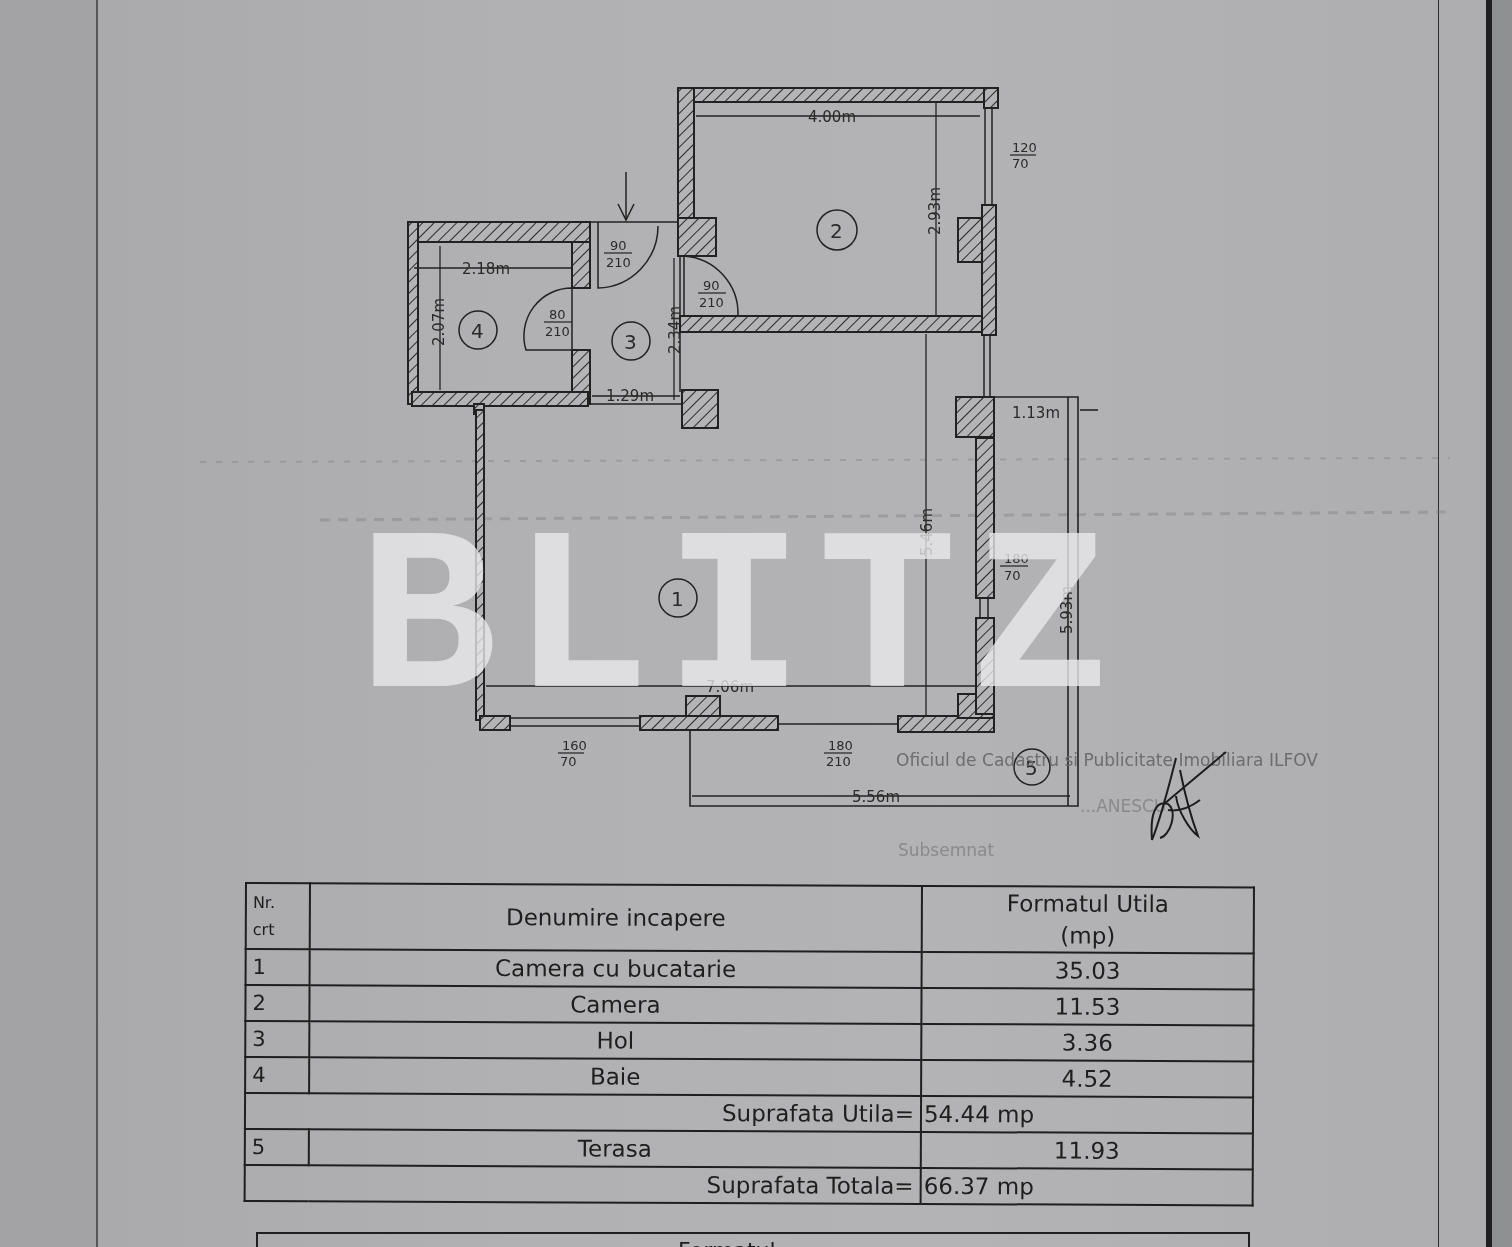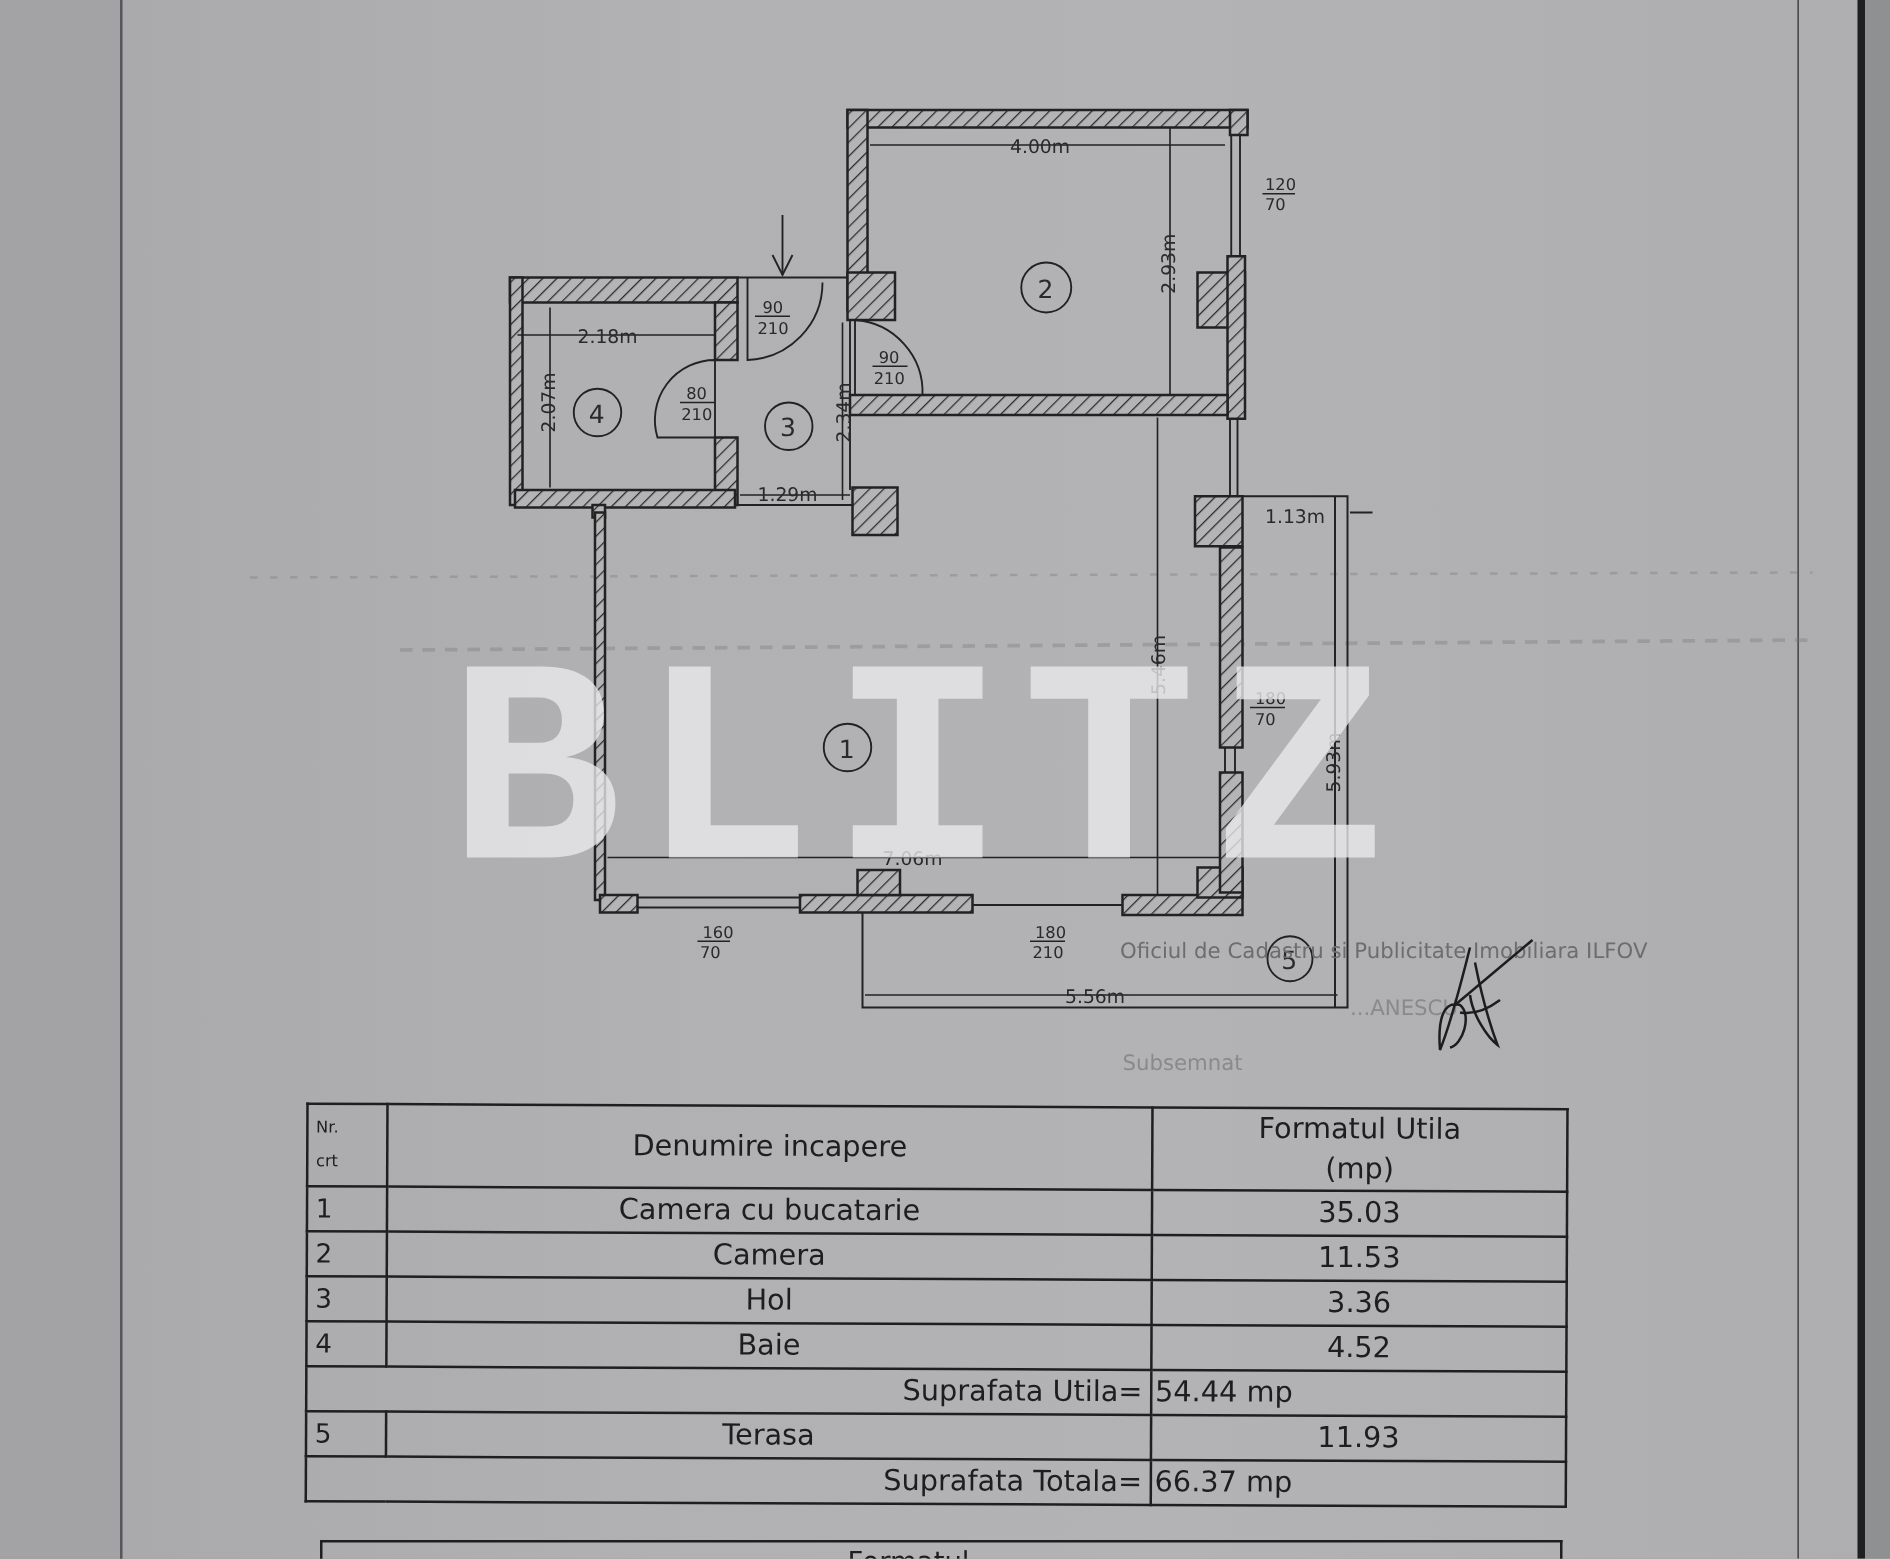--- a/index.html
+++ b/index.html
@@ -41,21 +41,21 @@
     border-collapse:collapse; font-family:"DejaVu Sans", sans-serif;
     color:#1e1e1e; font-size:23px; transform:rotate(0.25deg); transform-origin:left top;
   }
   table.areas td, table.areas th {
     border:2px solid #1f1f1f; padding:0 6px; font-weight:normal; height:34px;
   }
   table.areas th { height:64px; }
   .c-nr { width:50px; text-align:left; font-size:21px; }
   .c-name { width:598px; text-align:center; }
   .c-val { text-align:center; }
-  .h-nr { text-align:left; font-size:13px; line-height:27px; vertical-align:middle;border-radius:20px; }
+  .h-nr { text-align:left; font-size:16px; line-height:27px; vertical-align:middle;border-radius:20px; }
   .sumlabel { text-align:right; }
   .sumval { text-align:left; padding-left:2px !important; }
 
   .box2 {
     position:absolute; left:256px; top:1232px; width:990px; height:40px;
     border:2px solid #1f1f1f; border-bottom:none;
   }
   .box2 span {
     position:absolute; left:420px; top:4px; font-size:22px; color:#1e1e1e;
     font-family:"DejaVu Sans", sans-serif;

